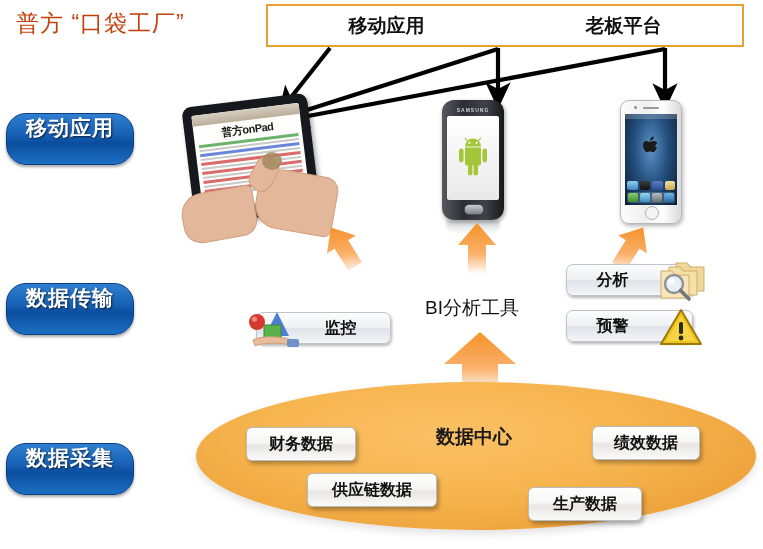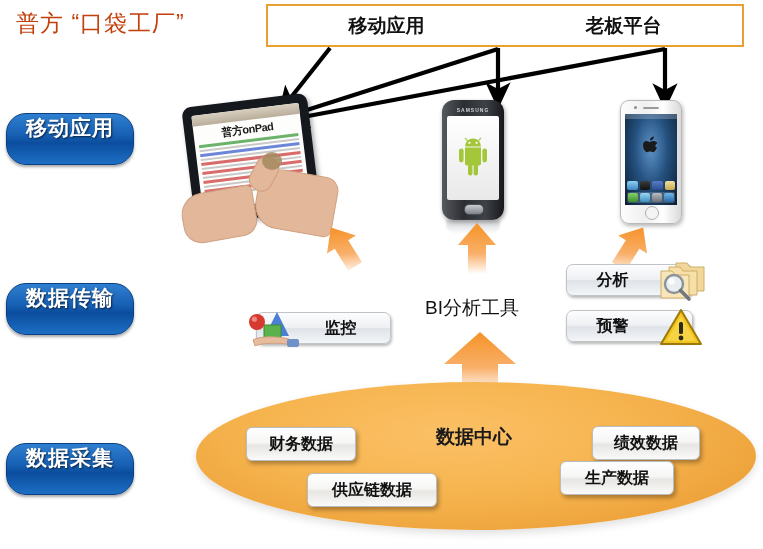--- a/index.html
+++ b/index.html
@@ -221,21 +221,21 @@
     position:absolute;height:32px;
     border:1px solid #b9bcc0;border-radius:6px;
     background:linear-gradient(to bottom,#ffffff 0%,#f6f6f5 45%,#e7e6e2 55%,#fafafa 100%);
     box-shadow:2px 3px 4px rgba(0,0,0,.3);
     display:flex;align-items:center;justify-content:center;
   }
   .data-box span{font-size:16px;font-weight:bold;color:#111;white-space:nowrap;}
   #db-finance{left:246px;top:427px;width:108px;}
   #db-perf{left:592px;top:426px;width:106px;}
   #db-supply{left:307px;top:473px;width:128px;}
-  #db-prod{left:528px;top:461px;width:112px;margin-left:32px;}
+  #db-prod{left:528px;top:487px;width:112px;}
 
   
   .oarrow{position:absolute;}
   #oa-left{left:316px;top:222px;}
   #oa-center{left:455px;top:222px;}
   #oa-right{left:604px;top:222px;}
   #oa-big{left:440px;top:330px;}
 
   svg{display:block;overflow:visible;}
   #blackarrows{position:absolute;left:0;top:0;width:763px;height:260px;pointer-events:none;}

